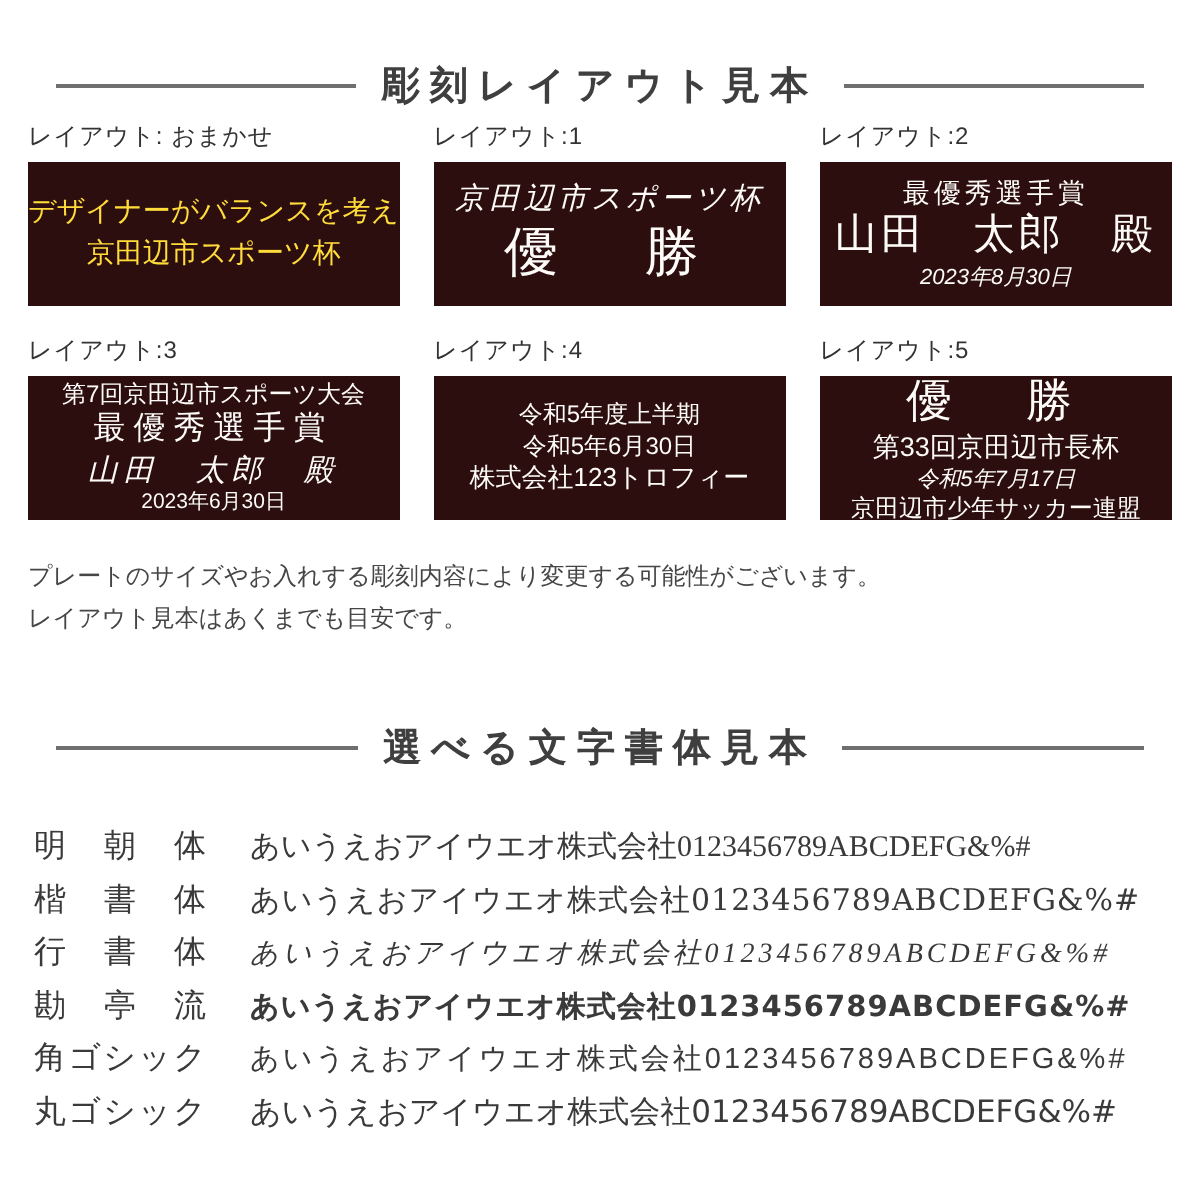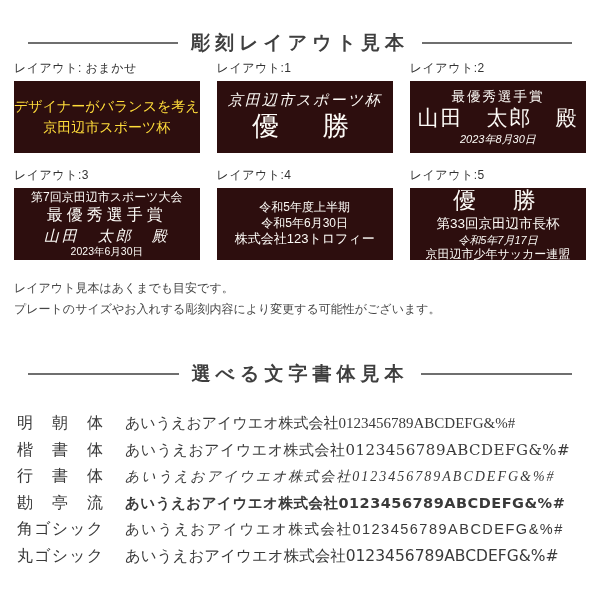--- a/index.html
+++ b/index.html
@@ -155,22 +155,22 @@
       <div class="pl t23 spw">優　勝</div>
       <div class="pl t135">第33回京田辺市長杯</div>
       <div class="pl t11">令和5年7月17日</div>
       <div class="pl t12">京田辺市少年サッカー連盟</div>
     </div>
   </div>
 
 </div>
 
 <div class="note">
+  <div>プレートのサイズやお入れする彫刻内容により変更する可能性がございます。</div>
   <div>レイアウト見本はあくまでも目安です。</div>
-  <div>プレートのサイズやお入れする彫刻内容により変更する可能性がございます。</div>
 </div>
 
 <div class="sec-head second">
   <span class="sec-rule"></span>
   <span class="sec-title">選べる文字書体見本</span>
   <span class="sec-rule"></span>
 </div>
 
 <div class="font-list">
 

